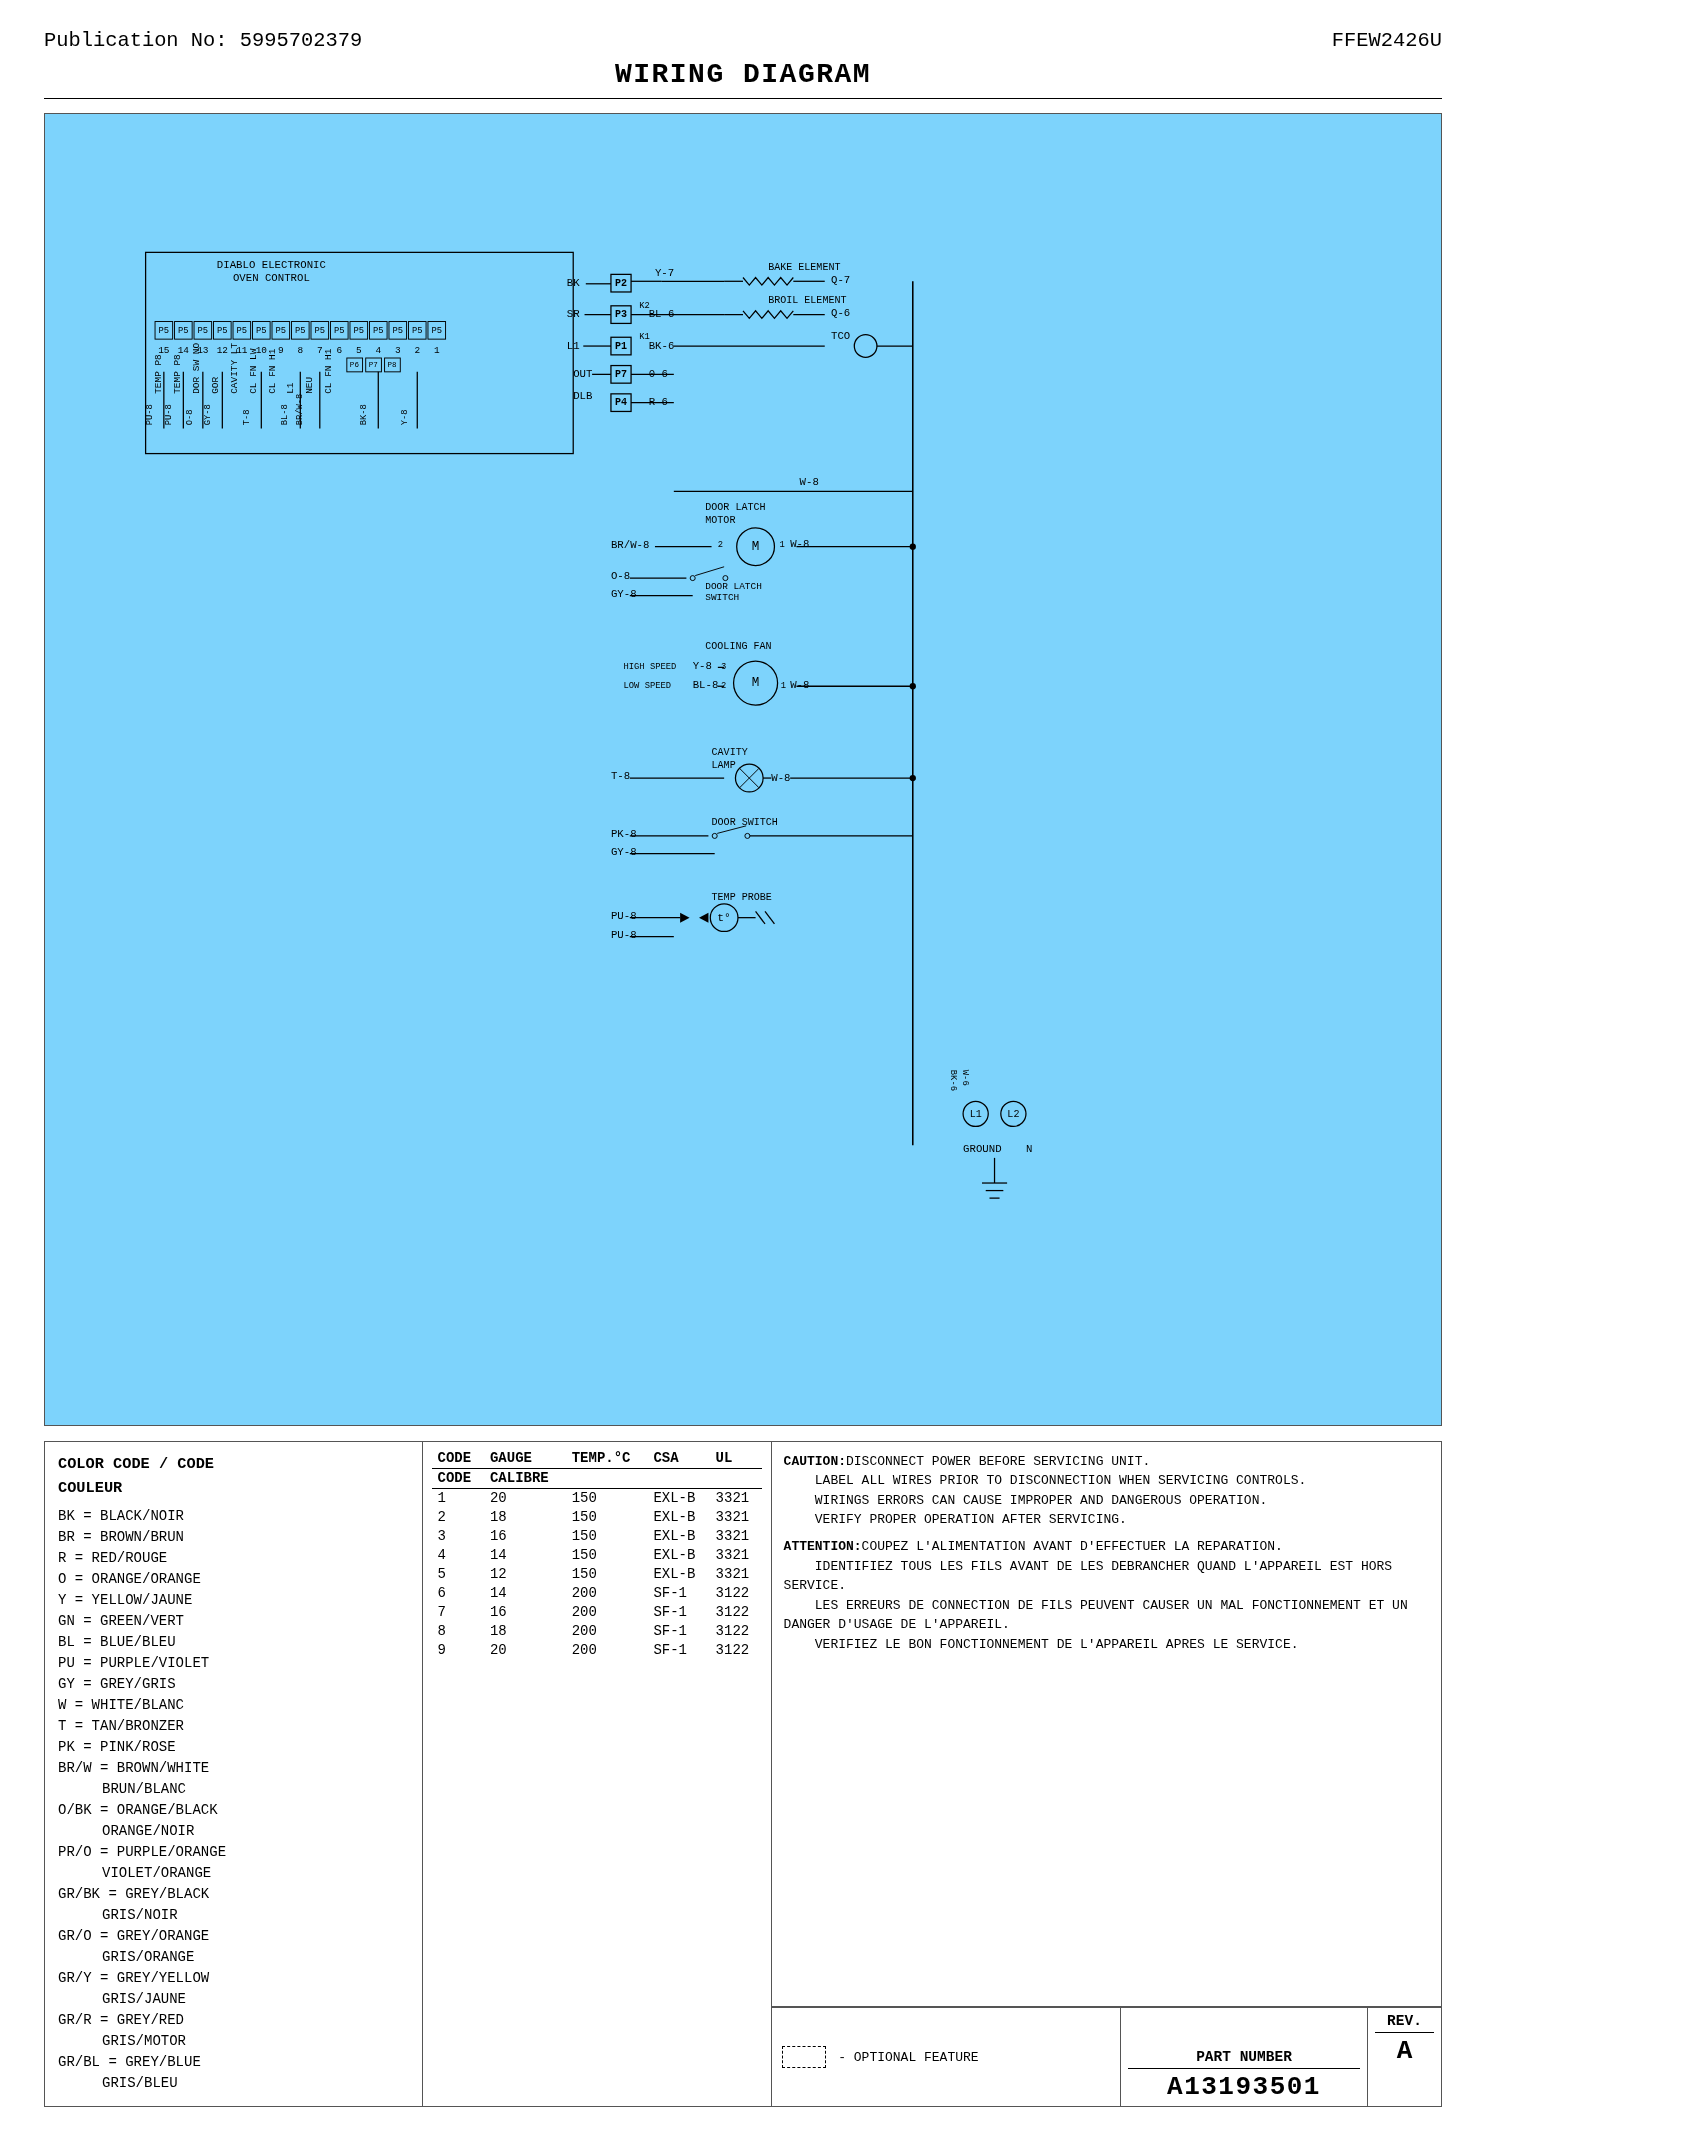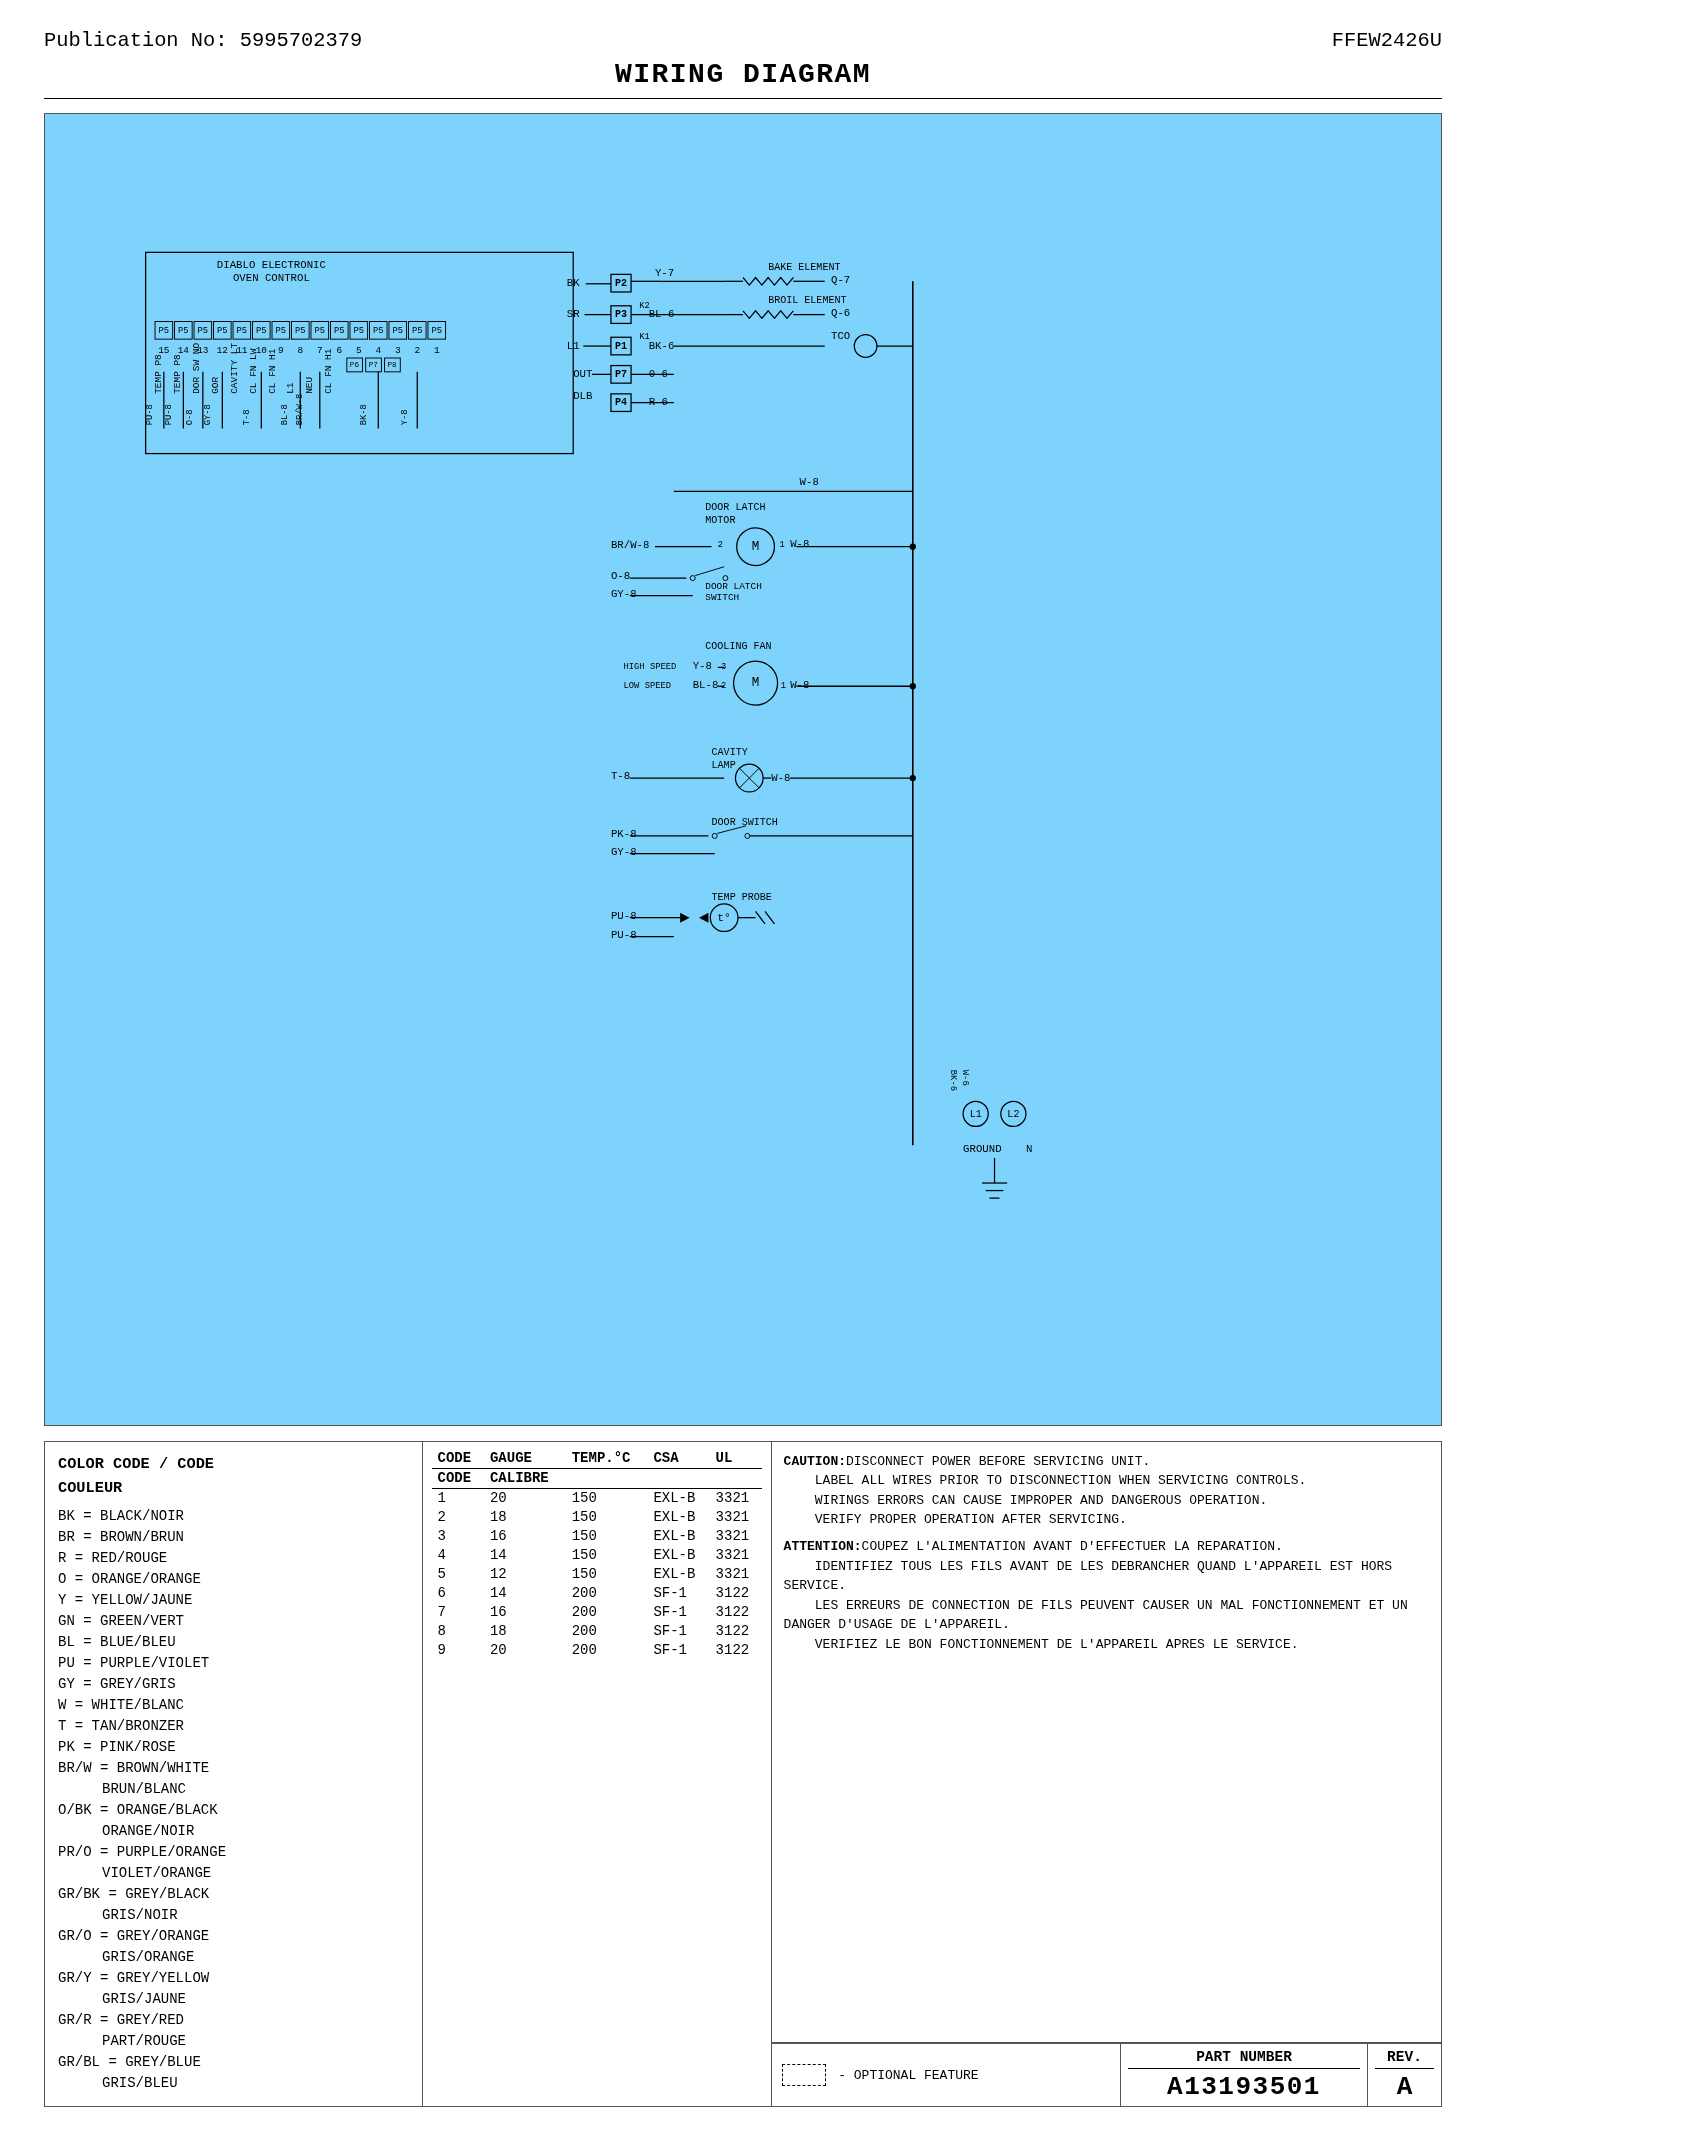--- a/index.html
+++ b/index.html
@@ -143,20 +143,21 @@
       border-right: 0.7px solid #555;
       padding: 4.4px 7.3px;
     }
     .part-number-label {
       font-size: 14.5px;
       font-weight: bold;
       text-align: center;
       border-bottom: 0.7px solid #000;
       padding-bottom: 2.9px;
       margin-bottom: 2.9px;
+      margin-top: 36px;
     }
     .part-number-value {
       font-size: 26px;
       font-weight: bold;
       text-align: center;
       letter-spacing: 1.5px;
     }
     .rev-box {
       flex: 0 0 73px;
       padding: 4.4px 7.3px;
@@ -536,21 +537,21 @@
         <div class="indent">ORANGE/NOIR</div>
         <div>PR/O = PURPLE/ORANGE</div>
         <div class="indent">VIOLET/ORANGE</div>
         <div>GR/BK = GREY/BLACK</div>
         <div class="indent">GRIS/NOIR</div>
         <div>GR/O = GREY/ORANGE</div>
         <div class="indent">GRIS/ORANGE</div>
         <div>GR/Y = GREY/YELLOW</div>
         <div class="indent">GRIS/JAUNE</div>
         <div>GR/R = GREY/RED</div>
-        <div class="indent">PART/ROUGE</div>
+        <div class="indent">GRIS/MOTOR</div>
         <div>GR/BL = GREY/BLUE</div>
         <div class="indent">GRIS/BLEU</div>
       </div>
     </div>
 
     <div class="gauge-table-box">
       <table class="gauge-table">
         <thead>
           <tr>
             <th>CODE</th>

